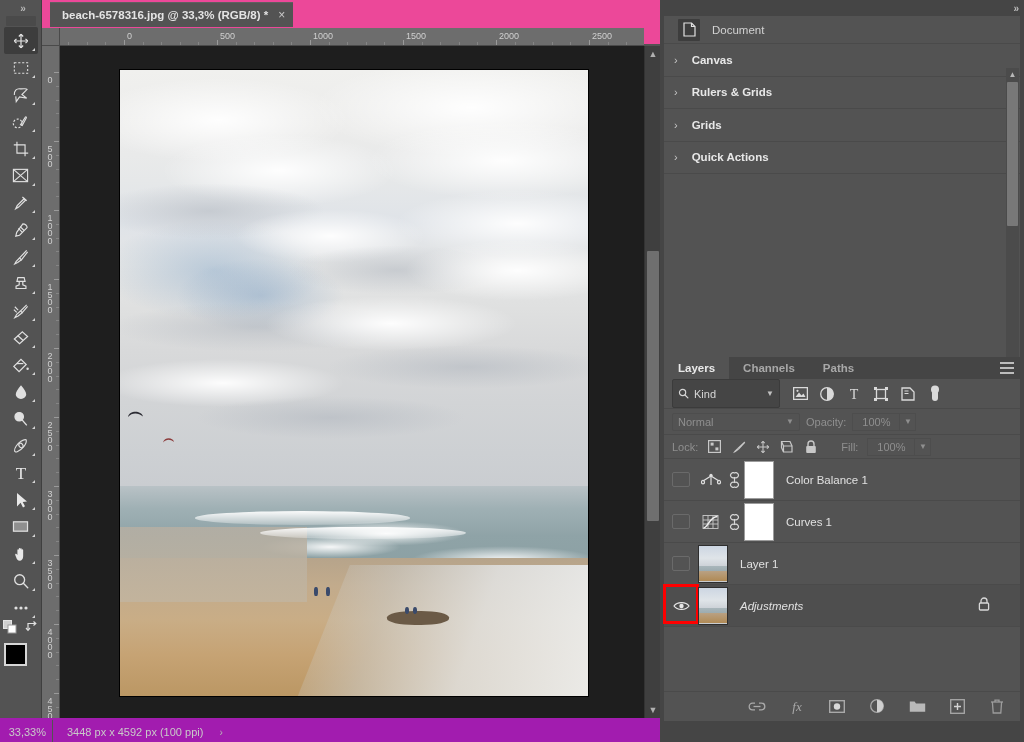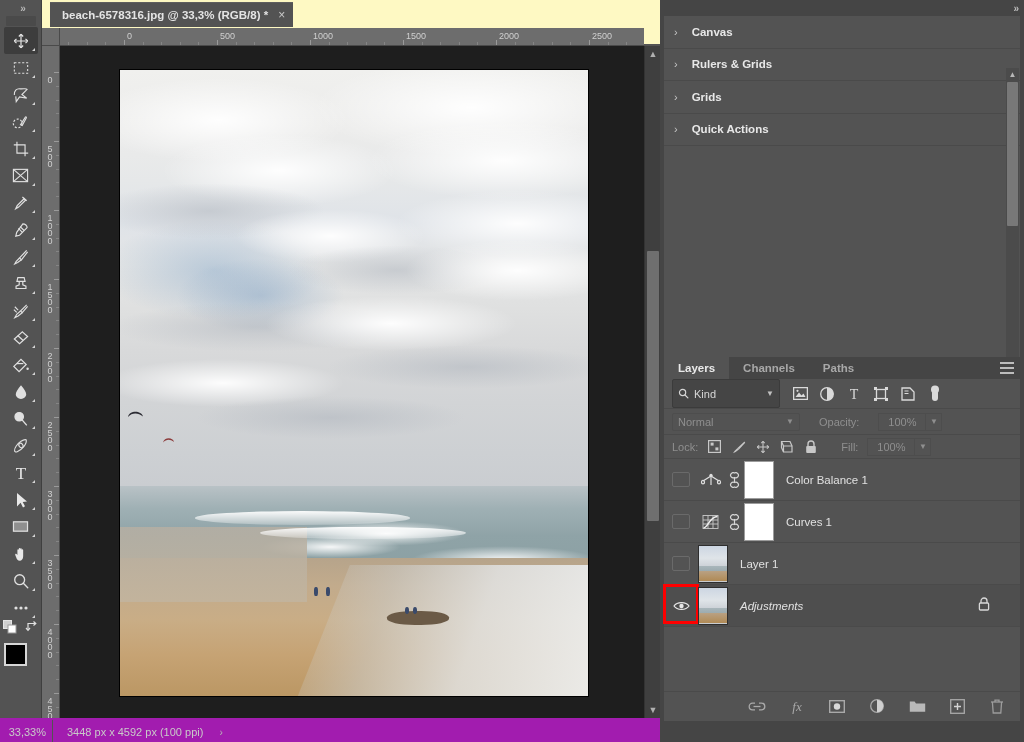--- a/index.html
+++ b/index.html
@@ -41,21 +41,21 @@
   .colorswatch { position: relative; width: 36px; height: 36px; margin-top: 6px; }
   .cs-fg { position: absolute; left: 1px; top: 0; width: 23px; height: 23px; background: #000;
            border: 2px solid #d6d6d6; }
   .cs-bg { position: absolute; left: 13px; top: 13px; width: 23px; height: 23px; background: #fff;
            border: 2px solid #d6d6d6; z-index: -1; }
   .cs-row { width: 36px; height: 16px; display:flex; align-items:center; justify-content: space-between; }
 
   
   .tabbar {
     position: absolute; left: 42px; top: 0; width: 618px; height: 44px;
-    background: #fef9c3;
+    background: #ec4899;
   }
   .doctab {
     position: absolute; left: 8px; top: 2px; height: 25px;
     background: #535353; border-top: 1px solid #5f5f5f;
     display: flex; align-items: center; padding: 0 8px 0 12px; gap: 10px;
     color: #e4e4e4; font-size: 11.5px; font-weight: bold; cursor: pointer;
   }
   .doctab .close { color: #c9c9c9; font-size: 12px; font-weight: normal; cursor: pointer; }
 
   
@@ -261,21 +261,21 @@
   .kind-select {
     width:108px; height:29px; background:#454545; border:1px solid #3b3b3b;
     border-radius:2px; display:flex; align-items:center; gap:5px; padding:0 5px;
     color:#d6d6d6; font-size:11px; cursor:pointer;
   }
   .kind-select .caret { margin-left:auto; font-size:8px; color:#c0c0c0; }
   .filter-icons { display:flex; align-items:center; gap:11px; margin-left:12px; }
   .fi { cursor:pointer; display:flex; align-items:center; justify-content:center; width:16px;height:18px; }
 
   .blend-row {
-    height:26px; display:flex; align-items:center; padding:0 8px; gap:19px;
+    height:26px; display:flex; align-items:center; padding:0 8px; gap:6px;
     border-bottom:1px solid #4a4a4a;
   }
   .blend-select {
     width:128px; height:18px; background:#535353; border:1px solid #4d4d4d;
     display:flex; align-items:center; padding:0 5px; color:#8f8f8f; font-size:11px;
     border-radius:2px; cursor:pointer;
   }
   .blend-select .caret { margin-left:auto; font-size:8px; }
   .lab-dim { color:#8f8f8f; font-size:11px; }
   .numbox {
@@ -756,20 +756,29 @@
     <div class="st-arrow">›</div>
   </div>
 
   <div class="rightcol">
     <div class="rc-top">
       <span class="chev">»</span>
     </div>
 
     <div class="panel panel-props">
 
+      <div class="doc-head">
+        <div class="doc-icon">
+          <svg width="13" height="15" viewBox="0 0 13 15">
+              <path d="M1 1 L8.5 1 L12 4.5 L12 14 L1 14 Z" fill="none" stroke="#e2e2e2" stroke-width="1.2"></path>
+              <path d="M8.5 1 L8.5 4.5 L12 4.5" fill="none" stroke="#e2e2e2" stroke-width="1.2"></path>
+            </svg>
+        </div>
+        <div class="lbl">Document</div>
+      </div>
 
       <div class="prop-row">
         <span class="chev">›</span>
         <span>Canvas</span>
       </div>
       <div class="prop-row">
         <span class="chev">›</span>
         <span>Rulers &amp; Grids</span>
       </div>
       <div class="prop-row">

